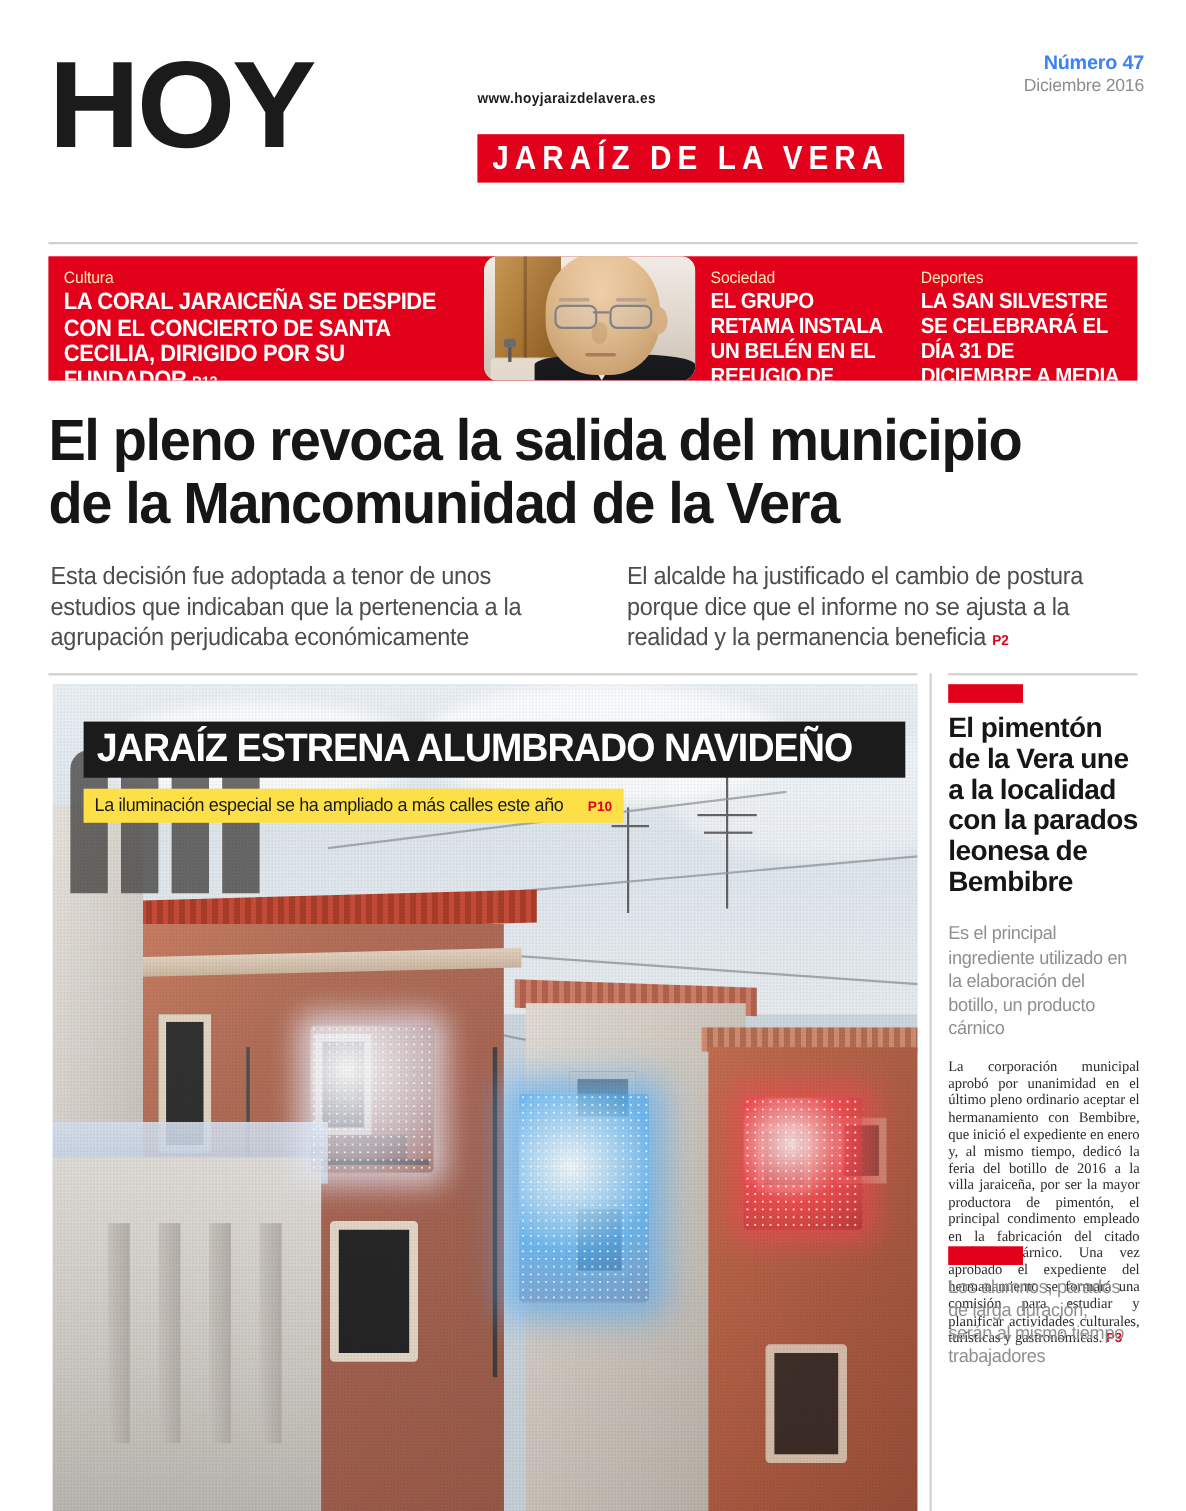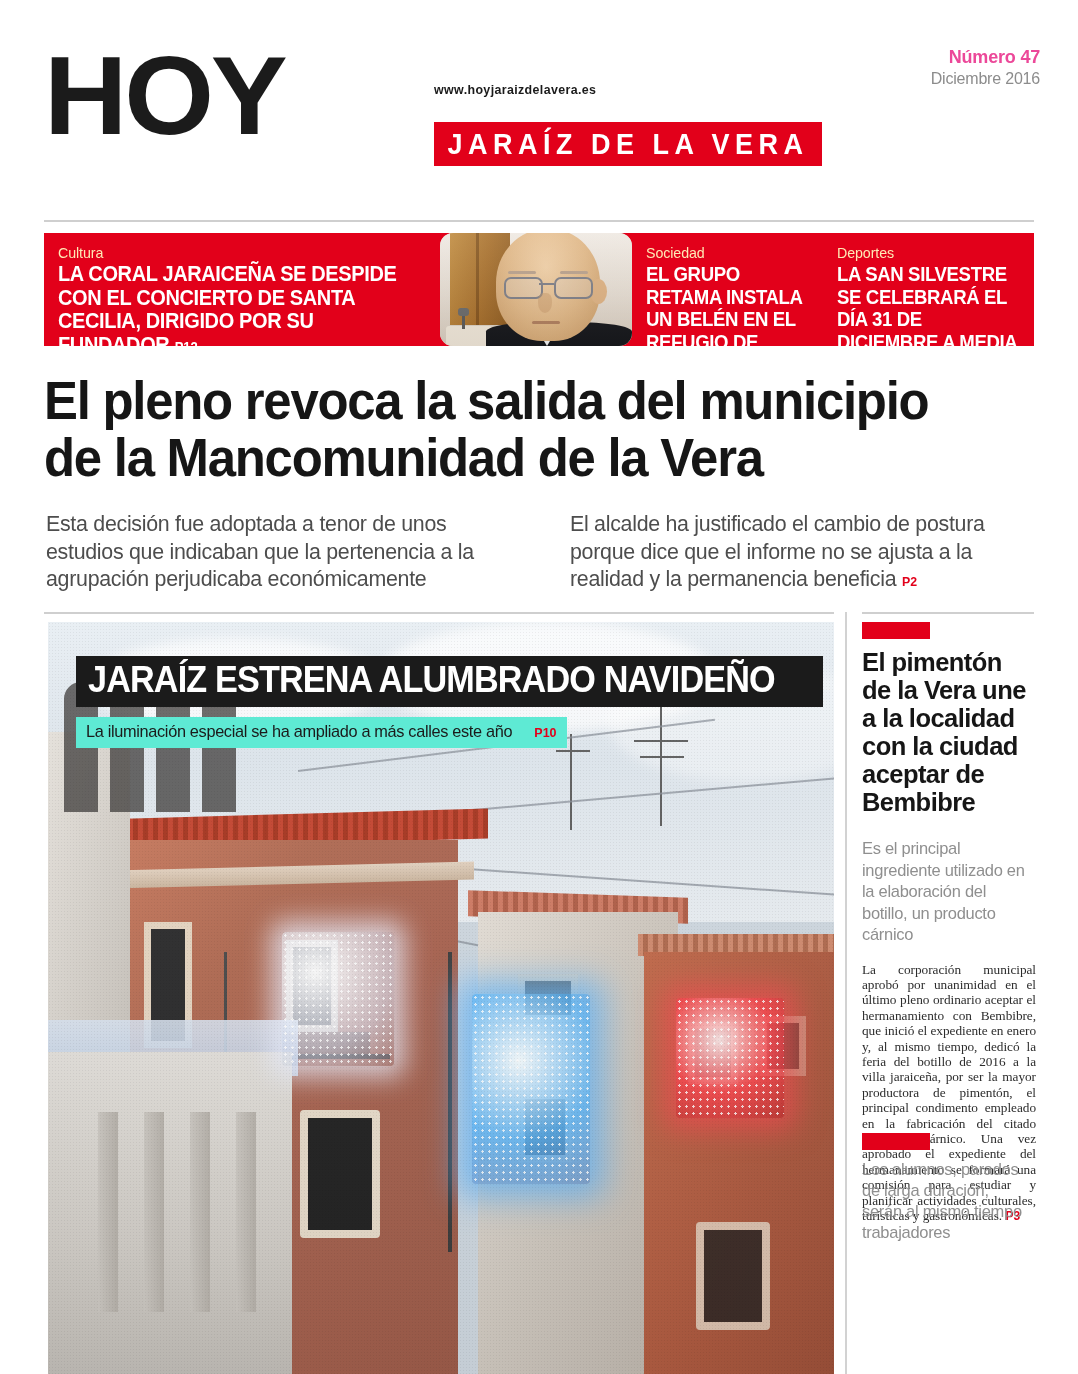--- a/index.html
+++ b/index.html
@@ -29,21 +29,21 @@
     position:absolute;left:434px;top:122px;width:388px;height:44px;
     background:#e2001a;
     display:flex;align-items:center;justify-content:center;
   }
   .edition-badge span{
     color:#ffffff;font-size:27px;font-weight:bold;letter-spacing:5.5px;
     transform:scaleY(1.12);
   }
   .issue-no{
     position:absolute;right:38px;top:47px;text-align:right;
-    font-size:18px;font-weight:bold;color:#ec4899;letter-spacing:-.2px;
+    font-size:18px;font-weight:bold;color:#3b82f6;letter-spacing:-.2px;
   }
   .issue-date{
     position:absolute;right:38px;top:70px;text-align:right;
     font-size:16px;color:#8c8c8c;letter-spacing:-.2px;
   }
 
   
   .rule-top{position:absolute;left:44px;top:220px;width:990px;height:2px;background:#cfcfcf;}
 
   
@@ -226,21 +226,21 @@
     background-image:radial-gradient(rgba(0,0,0,.45) .7px,transparent .9px);background-size:3px 3px;}
 
   
   .photo-title{
     position:absolute;left:28px;top:34px;background:#1b1b1b;
     padding:5px 12px 8px 12px;
     color:#ffffff;font-size:36px;font-weight:bold;letter-spacing:-.9px;line-height:38px;
   }
   .photo-title span{display:inline-block;transform:scaleX(.95);transform-origin:left center;}
   .photo-sub{
-    position:absolute;left:28px;top:95px;background:#5eead4;
+    position:absolute;left:28px;top:95px;background:#fde047;
     padding:5px 10px 6px 10px;color:#1b1b1b;font-size:17px;letter-spacing:-.35px;
   }
   .photo-sub span.txt{display:inline-block;transform:scaleX(.96);transform-origin:left center;}
   .photo-sub .pg{color:#e2001a;font-size:12.5px;font-weight:bold;}
 
   
   .side{position:absolute;left:862px;top:622px;width:174px;}
   .side-mark{width:68px;height:17px;background:#e2001a;margin-bottom:9px;}
   .side-head{
     font-size:25.5px;font-weight:bold;line-height:28px;color:#161616;
@@ -425,21 +425,21 @@
 
     <div class="photo-tint"></div>
     <div class="photo-noise"></div>
 
     <div class="photo-title"><span>JARAÍZ ESTRENA ALUMBRADO NAVIDEÑO</span></div>
     <div class="photo-sub"><span class="txt">La iluminación especial se ha ampliado a más calles este año</span> <span class="pg">P10</span></div>
   </div>
 
   <div class="side">
     <div class="side-mark"></div>
-    <div class="side-head">El pimentón de la Vera une a la localidad con la ciudad aceptar de Bembibre</div>
+    <div class="side-head">El pimentón de la Vera une a la localidad con la parados leonesa de Bembibre</div>
     <div class="side-sub">Es el principal ingrediente utilizado en la elaboración del botillo, un producto cárnico</div>
     <div class="side-body"><span>La corporación municipal aprobó por unanimidad en el último pleno ordinario aceptar el hermanamiento con Bembibre, que inició el expediente en enero y, al mismo tiempo, dedicó la feria del botillo de 2016 a la villa jaraiceña, por ser la mayor productora de pimentón, el principal condimento empleado en la fabricación del citado producto cárnico. Una vez aprobado el expediente del hermanamiento se formará una comisión para estudiar y planificar actividades culturales, turísticas y gastronómicas.</span> <span class="pg">P3</span></div>
   </div>
 
   <div class="side2">
     <div class="side-mark"></div>
     <div class="side-sub"><span>Los alumnos, parados de larga duración, serán al mismo tiempo trabajadores</span> </div>
   </div>
 
 </div>

